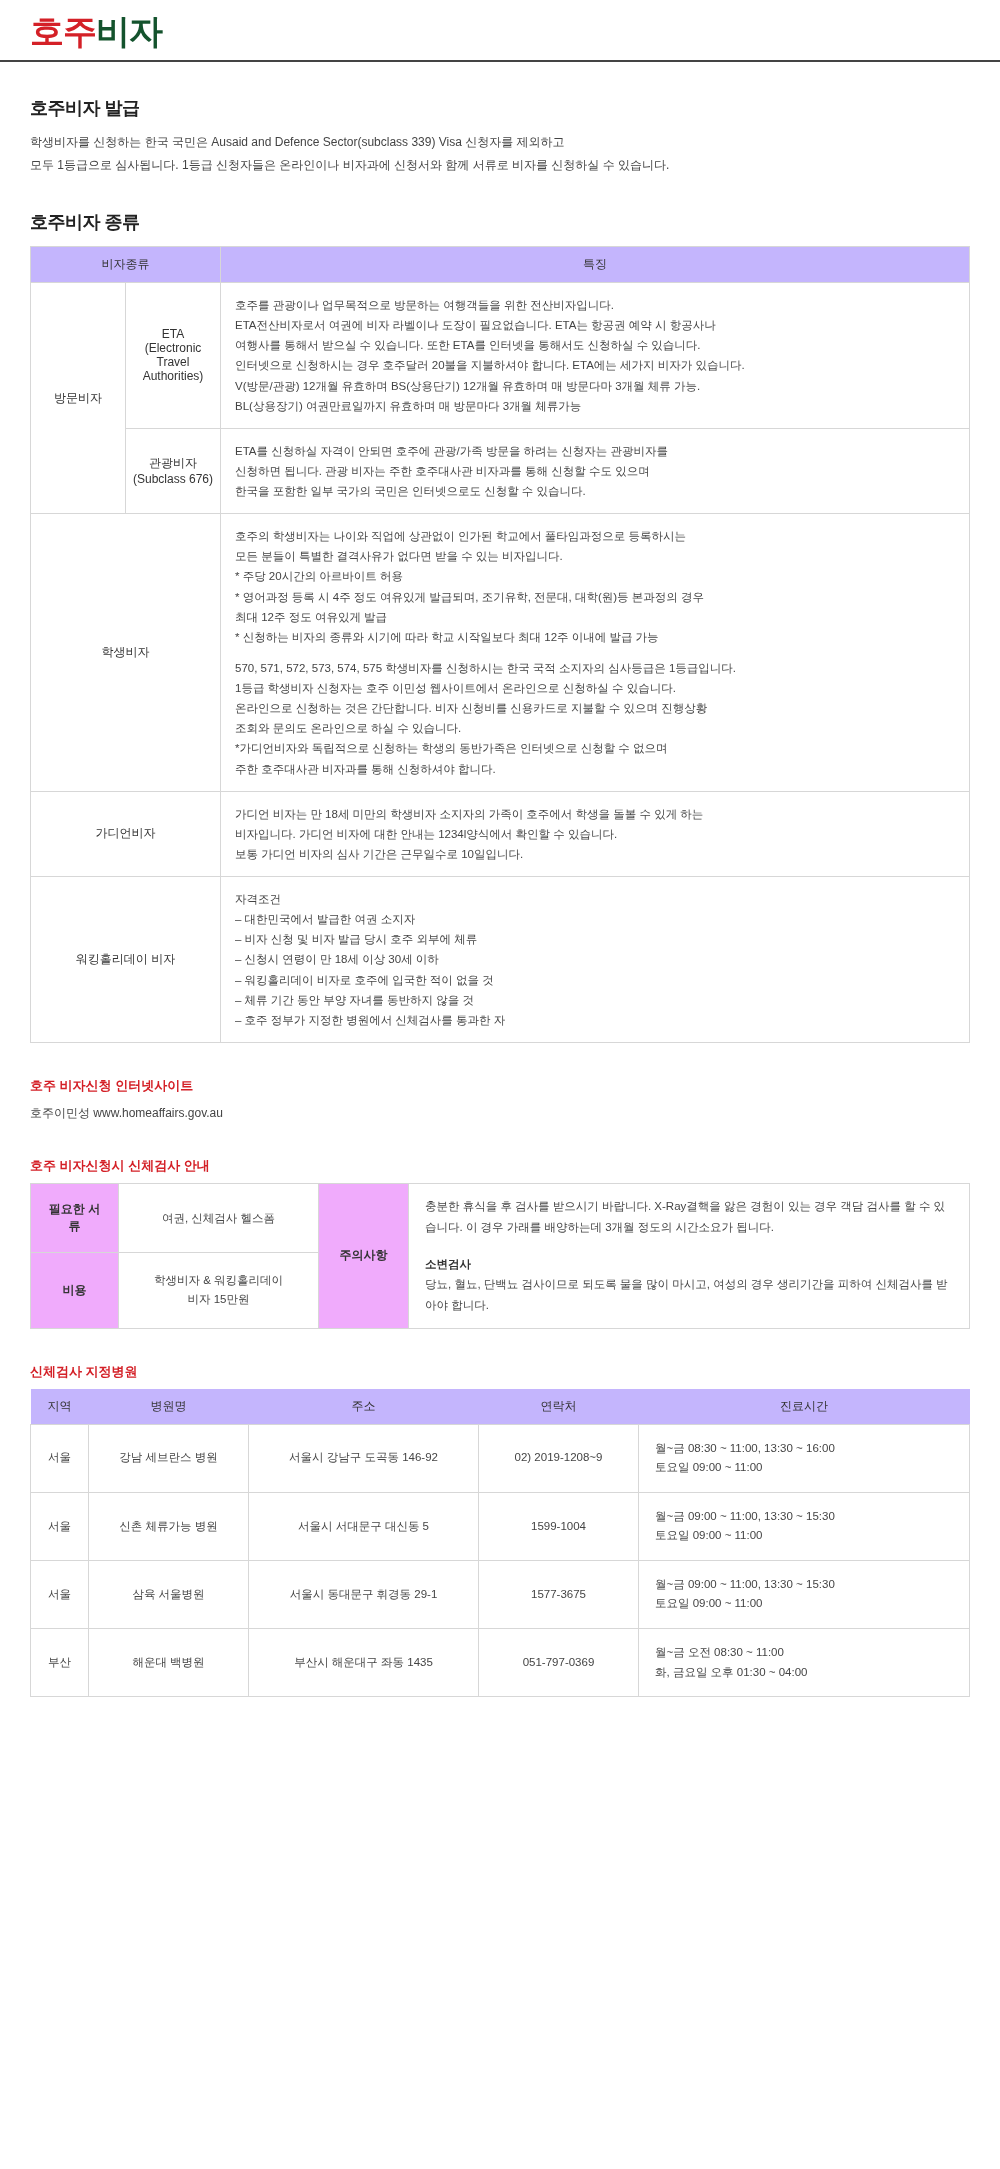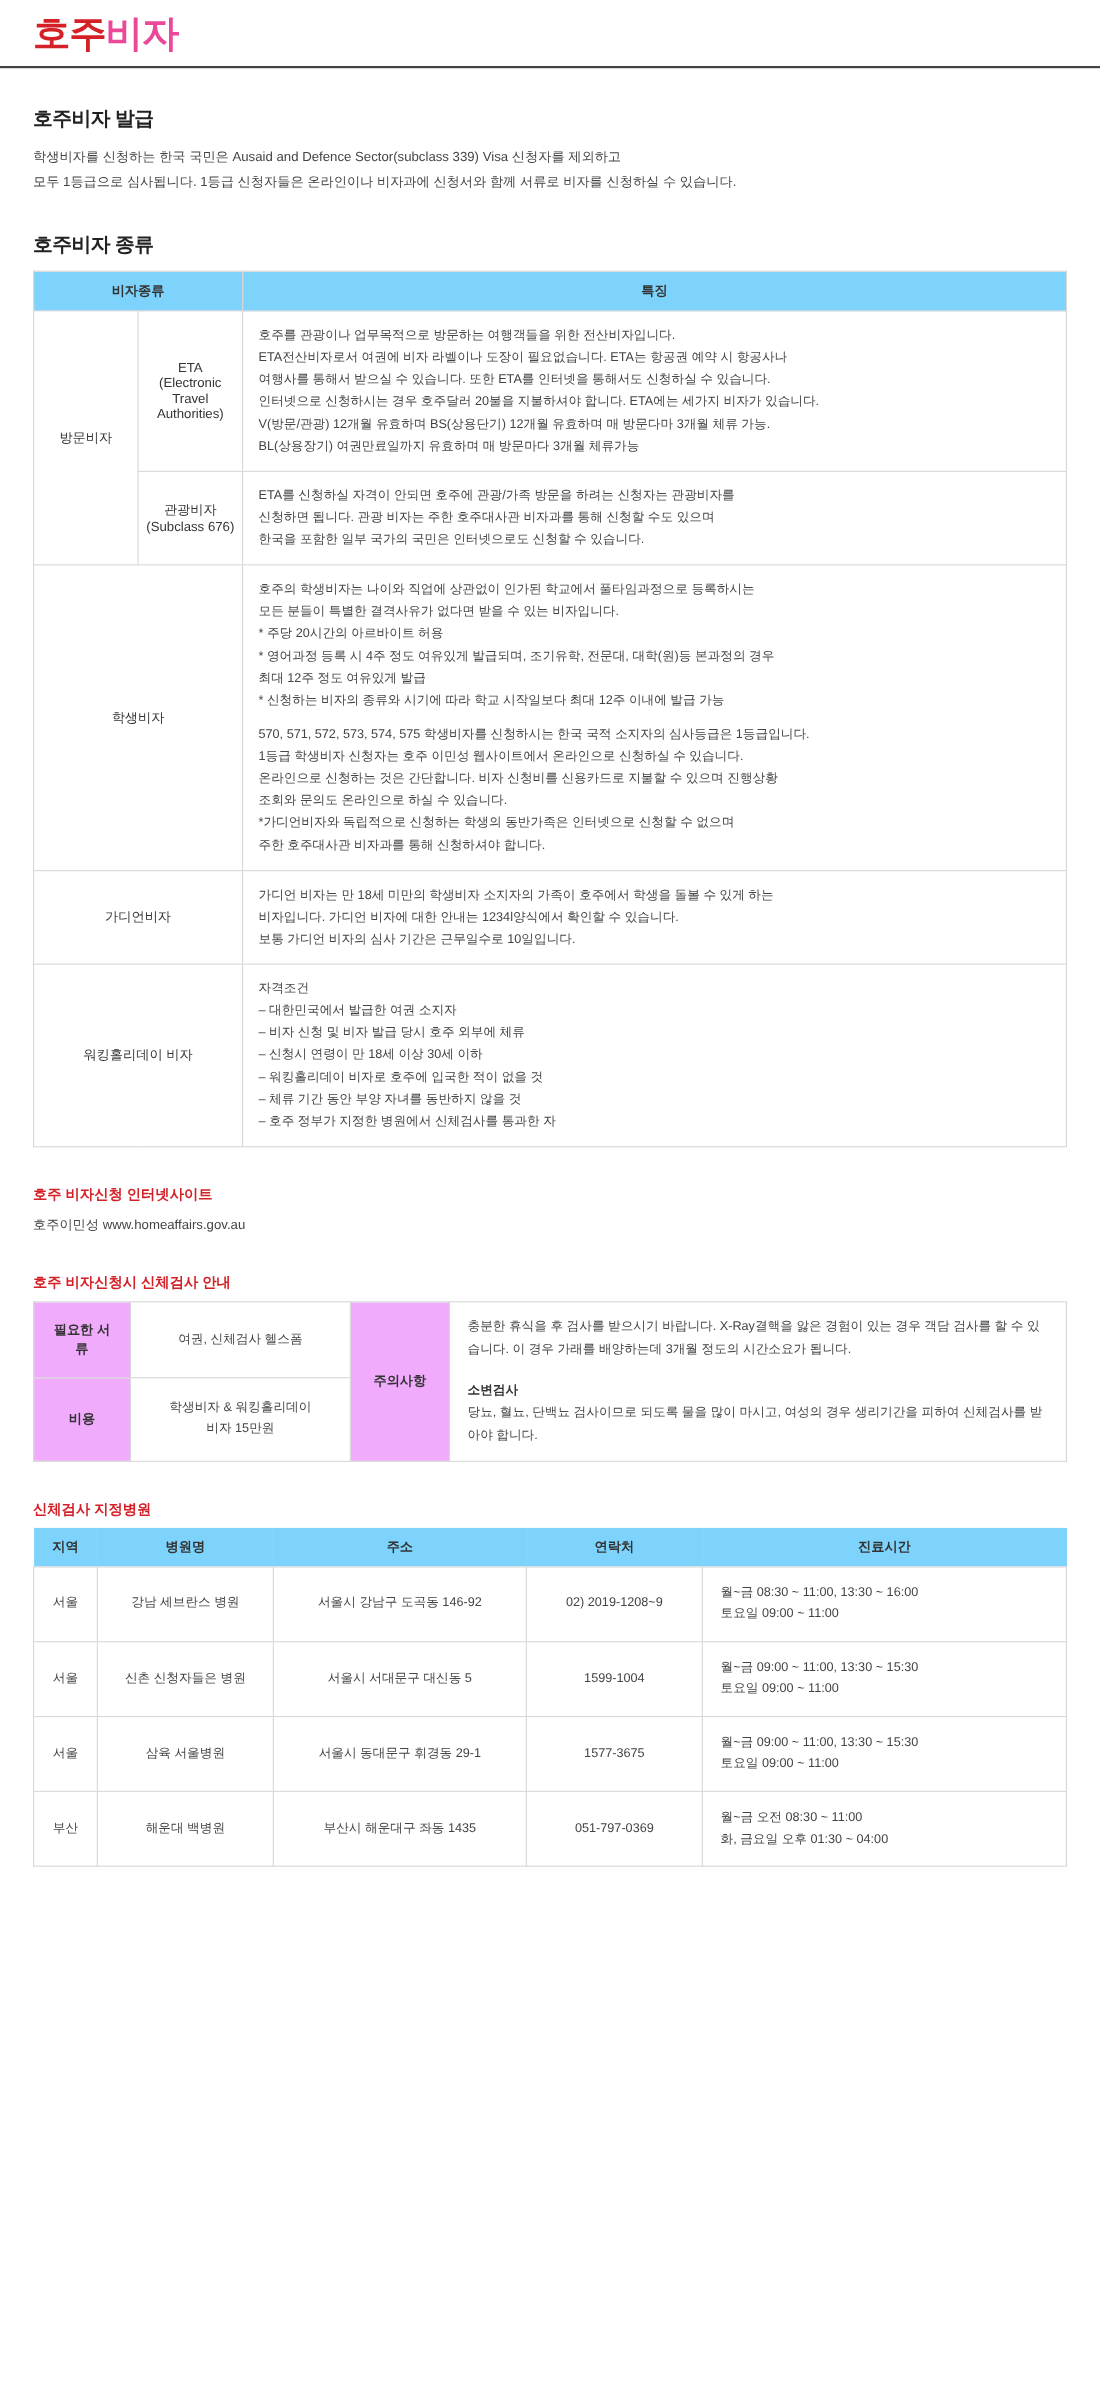--- a/index.html
+++ b/index.html
@@ -18,21 +18,21 @@
     padding:14px 30px 12px 30px;
     border-bottom:2px solid #444;
   }
   .masthead .logo{
     font-size:34px;
     font-weight:bold;
     letter-spacing:-1px;
     line-height:1;
   }
   .masthead .logo .red{color:#d42027;}
-  .masthead .logo .dark{color:#ec4899;}
+  .masthead .logo .dark{color:#14532d;}
 
   .body-wrap{padding:0 30px;}
 
   
   h2.sec{
     font-size:18px;
     font-weight:bold;
     color:#222;
     margin:34px 0 12px 0;
     letter-spacing:-0.5px;
@@ -60,23 +60,23 @@
   table{
     border-collapse:collapse;
     width:100%;
     table-layout:fixed;
   }
   table.bordered th, table.bordered td{
     border:1px solid #d7d7d7;
     vertical-align:middle;
   }
   thead th{
-    background:#7dd3fc;
-    font-size:12px;
-    font-weight:bold;
+    background:#c4b5fd;
+    font-size:12px;
+    font-weight:normal;
     color:#333;
     padding:9px 4px;
     text-align:center;
   }
   td.cat{
     text-align:center;
     font-size:12px;
     color:#333;
     padding:3px 6px;
     background:#ffffff;
@@ -278,21 +278,21 @@
         <tr>
           <td>서울</td>
           <td>강남 세브란스 병원</td>
           <td>서울시 강남구 도곡동 146-92</td>
           <td>02) 2019-1208~9</td>
           <td class="time nowrap">월~금 08:30 ~ 11:00, 13:30 ~ 16:00
 토요일 09:00 ~ 11:00</td>
         </tr>
         <tr>
           <td>서울</td>
-          <td>신촌 신청자들은 병원</td>
+          <td>신촌 체류가능 병원</td>
           <td>서울시 서대문구 대신동 5</td>
           <td>1599-1004</td>
           <td class="time nowrap">월~금 09:00 ~ 11:00, 13:30 ~ 15:30
 토요일 09:00 ~ 11:00</td>
         </tr>
         <tr>
           <td>서울</td>
           <td>삼육 서울병원</td>
           <td>서울시 동대문구 휘경동 29-1</td>
           <td>1577-3675</td>

